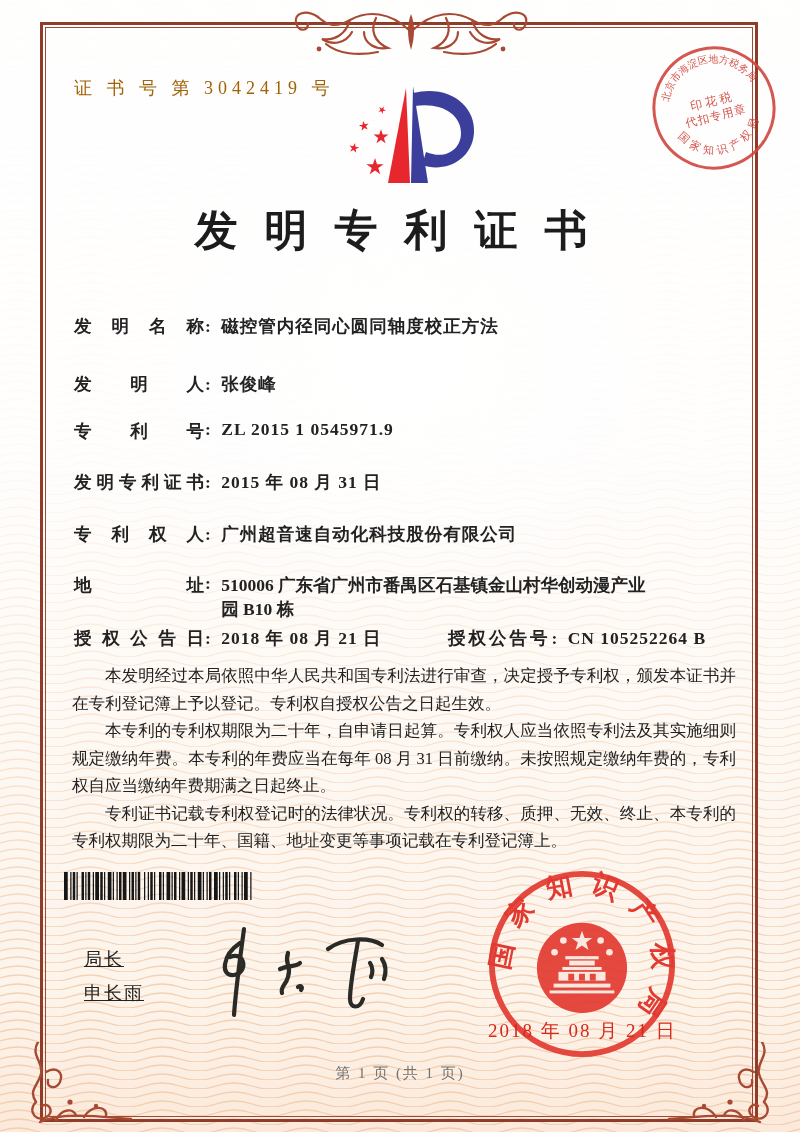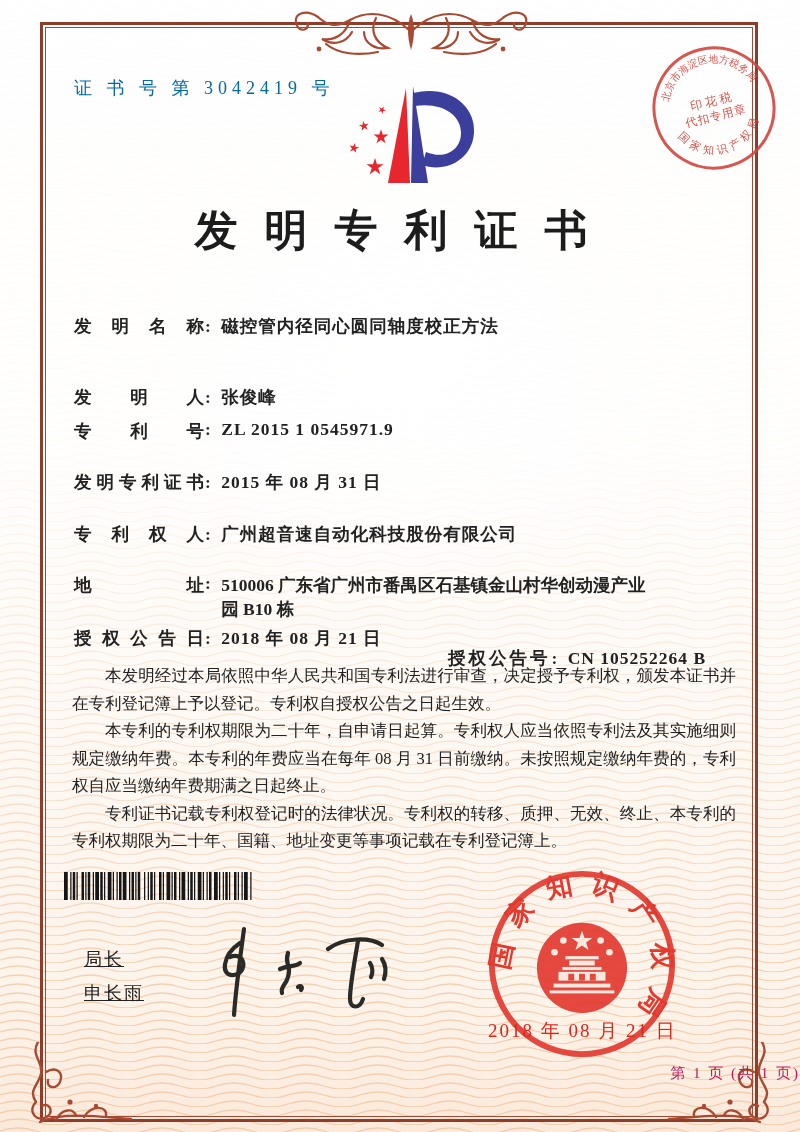--- a/index.html
+++ b/index.html
@@ -14,21 +14,21 @@
       linear-gradient(180deg, rgba(255,255,255,.97) 0%, rgba(255,255,255,.9) 40%, rgba(255,255,255,.45) 66%, rgba(255,255,255,.05) 88%, rgba(246,205,175,.25) 100%);}
 
   
   #frame{position:absolute;left:40px;top:22px;width:712px;height:1094px;border:3px solid #8f3d2b;z-index:2;}
   #frame::after{content:"";position:absolute;left:2px;top:2px;right:2px;bottom:2px;border:1px solid #9c4a35;}
   .ornament{position:absolute;z-index:3;}
 
   
   .layer{position:absolute;z-index:4;}
 
-  #cert-no{left:74px;top:76px;font-size:18px;letter-spacing:5px;color:#0369a1;}
+  #cert-no{left:74px;top:76px;font-size:18px;letter-spacing:5px;color:#a16207;}
   #logo{left:333px;top:78px;}
   #title{left:0;top:202px;width:800px;text-align:center;font-size:43px;font-weight:bold;
          letter-spacing:27px;padding-left:9px;box-sizing:border-box;color:#1c1c1c;}
 
   .field{position:absolute;left:74px;font-size:17.5px;white-space:nowrap;z-index:4;font-weight:bold;}
   .flabel{display:inline-block;width:130px;text-align:justify;text-align-last:justify;vertical-align:top;}
   .fcolon{display:inline-block;margin:0 6px 0 1px;}
   .fvalue{letter-spacing:1px;}
   .addr-lines{display:inline-block;vertical-align:top;white-space:normal;width:520px;line-height:24px;}
 
@@ -37,21 +37,21 @@
 
   #barcode{left:64px;top:872px;width:232px;height:28px;z-index:4;}
 
   #director-block{left:84px;top:942px;font-size:18px;line-height:34px;z-index:4;letter-spacing:2px;text-decoration:underline;}
   #signature{left:210px;top:925px;z-index:4;}
 
   #office-seal{left:484px;top:866px;z-index:5;}
   #seal-date{left:488px;top:1018px;width:200px;font-size:19px;color:#d5281e;letter-spacing:2px;z-index:6;white-space:nowrap;}
   #tax-seal{left:644px;top:38px;z-index:5;transform:rotate(-14deg);}
 
-  #footer{left:0;top:1064px;width:800px;text-align:right;font-size:15px;color:#be185d;letter-spacing:2px;z-index:4;}
+  #footer{left:0;top:1064px;width:800px;text-align:center;font-size:15px;color:#737373;letter-spacing:2px;z-index:4;}
 </style>
 </head>
 <body>
 
 <div id="cert">
 
   <svg id="waves" xmlns="http://www.w3.org/2000/svg">
     <defs>
       <pattern id="wv" width="72" height="9" patternUnits="userSpaceOnUse">
         <path d="M0,6 Q18,0 36,6 T72,6" fill="none" stroke="#efc19c" stroke-width="1.3"></path>
@@ -125,21 +125,21 @@
       <use href="#star" transform="translate(42,89) scale(0.9)"></use>
     </g>
   </svg>
 
   <div class="layer" id="title">发明专利证书</div>
 
   <div class="field" style="top:314px;">
     <span class="flabel">发明名称</span><span class="fcolon">:</span>
     <span class="fvalue">磁控管内径同心圆同轴度校正方法</span>
   </div>
-  <div class="field" style="top:385px;">
+  <div class="field" style="top:372px;">
     <span class="flabel">发明人</span><span class="fcolon">:</span>
     <span class="fvalue">张俊峰</span>
   </div>
   <div class="field" style="top:419px;">
     <span class="flabel">专利号</span><span class="fcolon">:</span>
     <span class="fvalue">ZL 2015 1 0545971.9</span>
   </div>
   <div class="field" style="top:470px;">
     <span class="flabel">发明专利证书</span><span class="fcolon">:</span>
     <span class="fvalue">2015 年 08 月 31 日</span>
@@ -149,21 +149,21 @@
     <span class="fvalue">广州超音速自动化科技股份有限公司</span>
   </div>
   <div class="field" style="top:573px;">
     <span class="flabel">地址</span><span class="fcolon">:</span>
     <span class="addr-lines"><span>510006 广东省广州市番禺区石基镇金山村华创动漫产业</span><br><span>园 B10 栋</span></span>
   </div>
   <div class="field" style="top:626px;">
     <span class="flabel">授权公告日</span><span class="fcolon">:</span>
     <span class="fvalue">2018 年 08 月 21 日</span>
   </div>
-  <div class="field" style="top:626px;left:448px;margin-top:20px;">
+  <div class="field" style="top:626px;left:448px;">
     <span style="letter-spacing:3px;">授权公告号</span><span class="fcolon">:</span>
     <span class="fvalue">CN 105252264 B</span>
   </div>
 
   <div class="layer" id="body-text">
     <p>本发明经过本局依照中华人民共和国专利法进行审查，决定授予专利权，颁发本证书并在专利登记簿上予以登记。专利权自授权公告之日起生效。</p>
     <p>本专利的专利权期限为二十年，自申请日起算。专利权人应当依照专利法及其实施细则规定缴纳年费。本专利的年费应当在每年 08 月 31 日前缴纳。未按照规定缴纳年费的，专利权自应当缴纳年费期满之日起终止。</p>
     <p>专利证书记载专利权登记时的法律状况。专利权的转移、质押、无效、终止、本专利的专利权期限为二十年、国籍、地址变更等事项记载在专利登记簿上。</p>
   </div>
 

